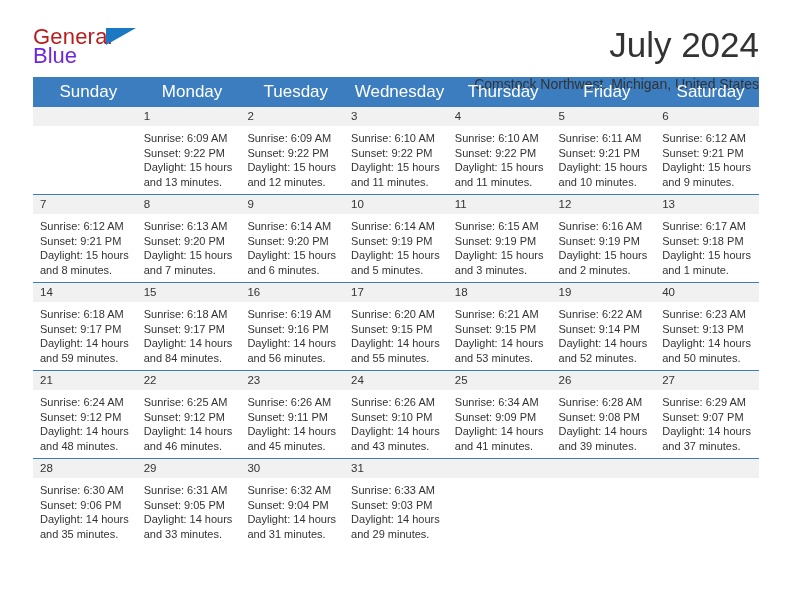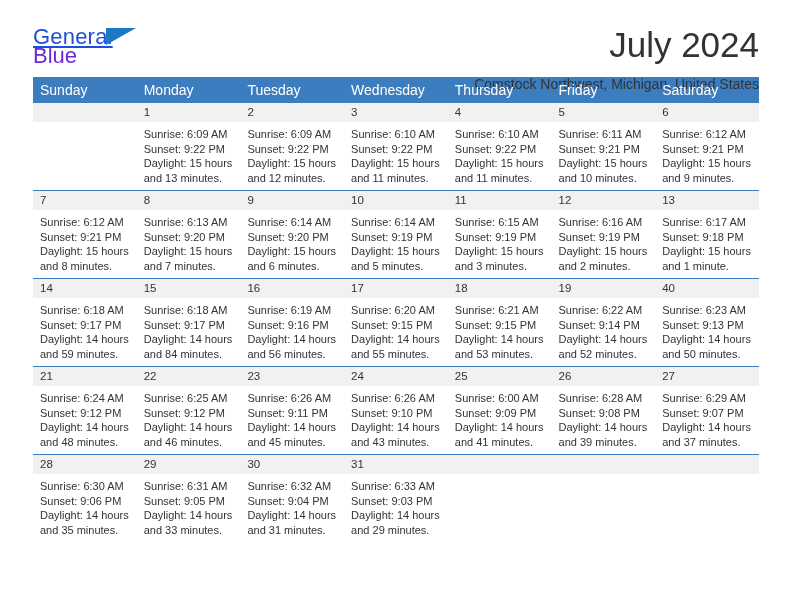--- a/index.html
+++ b/index.html
@@ -27,24 +27,23 @@
     box-sizing:border-box;
   }
   .logo{
     position:relative;
     width:110px;
     line-height:1;
     user-select:none;
   }
   .logo-general{
     font-size:22px;
-    color:#1d4ed8;
+    color:#b91c1c;
     letter-spacing:.2px;
     display:block;
-    text-decoration:underline;
   }
   .logo-blue{
     font-size:22px;
     color:#6d28d9;
     display:block;
     text-align:left;
     margin-top:-3px;
     padding-right:4px;
   }
   .logo-tri{
@@ -76,22 +75,22 @@
   .cal{
     width:726px;
     border-collapse:collapse;
     table-layout:fixed;
     margin-top:5px;
   }
   .cal th{
     background:#3c7dbf;
     color:#ffffff;
     font-weight:normal;
-    font-size:14px;
-    text-align:left;
+    font-size:17px;
+    text-align:center;
     padding:5px 0 5px 7px;
     height:11px;
     border:none;
   }
   .week-sep td{
     padding:0;
     height:1px;
     background:#3c7dbf;
     line-height:1px;
     font-size:0;
@@ -381,21 +380,21 @@
             <div class="info">
               <div>Sunrise: 6:26 AM</div>
               <div>Sunset: 9:10 PM</div>
               <div>Daylight: 14 hours</div>
               <div>and 43 minutes.</div>
             </div>
           </td>
           <td class="day">
             <div class="daynum">25</div>
             <div class="info">
-              <div>Sunrise: 6:00 AM</div>
+              <div>Sunrise: 6:34 AM</div>
               <div>Sunset: 9:09 PM</div>
               <div>Daylight: 14 hours</div>
               <div>and 41 minutes.</div>
             </div>
           </td>
           <td class="day">
             <div class="daynum">26</div>
             <div class="info">
               <div>Sunrise: 6:28 AM</div>
               <div>Sunset: 9:08 PM</div>

